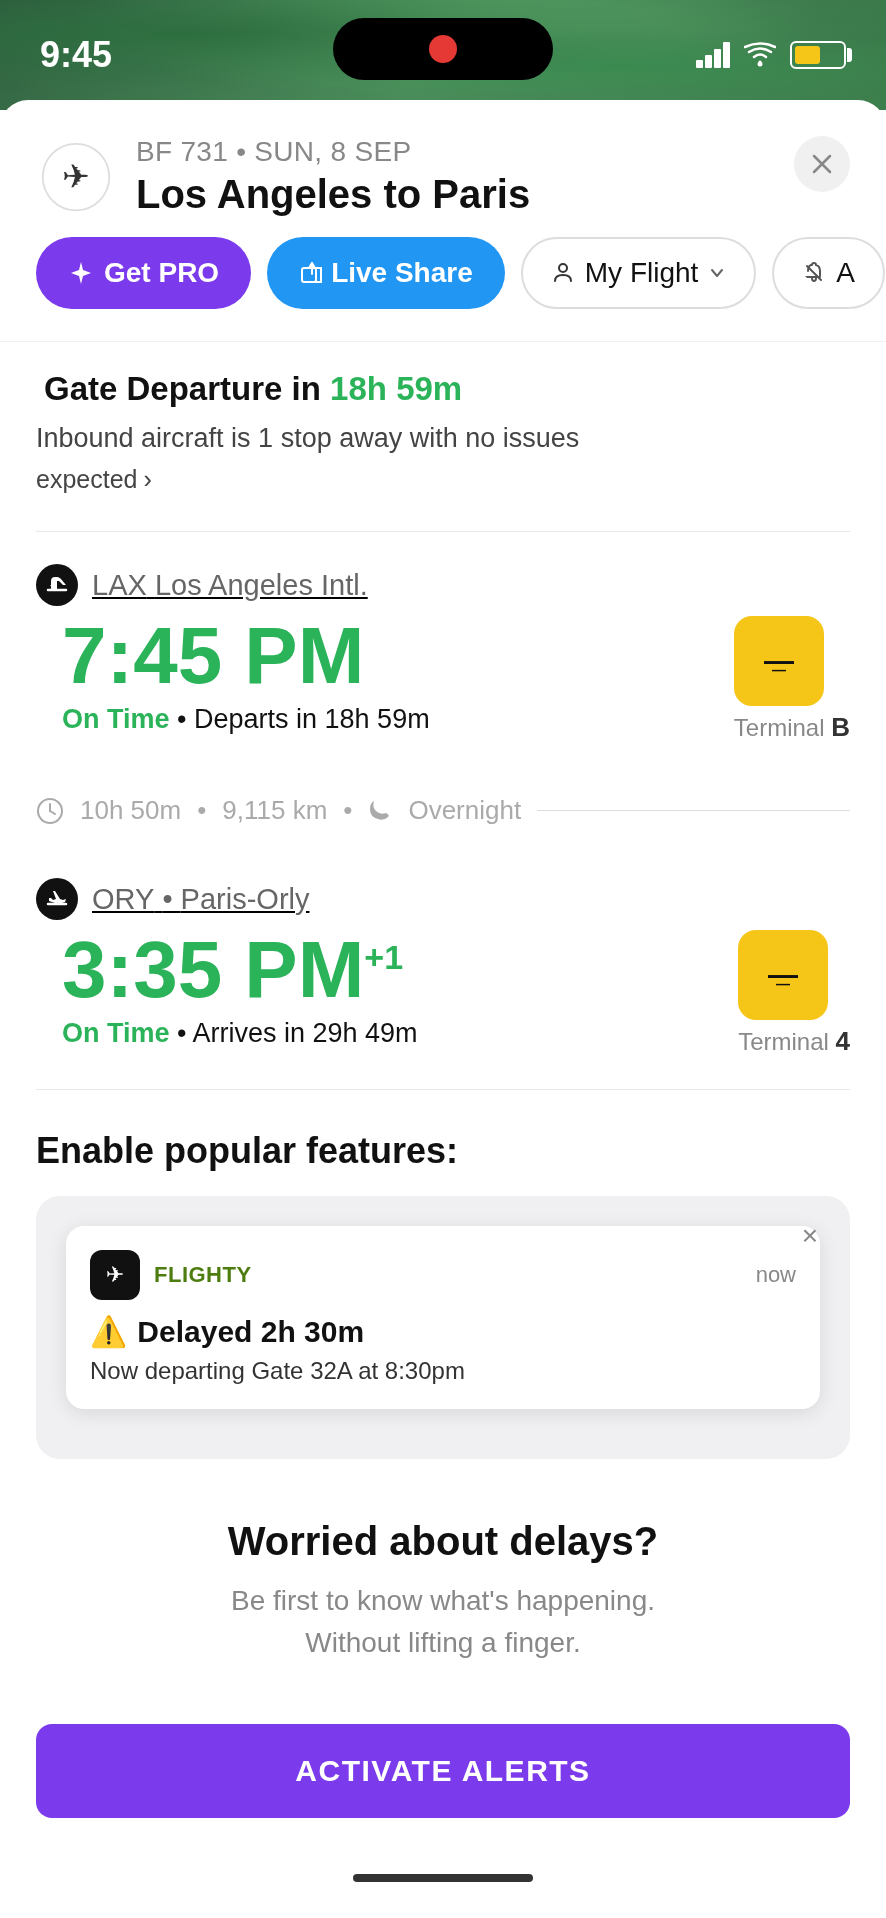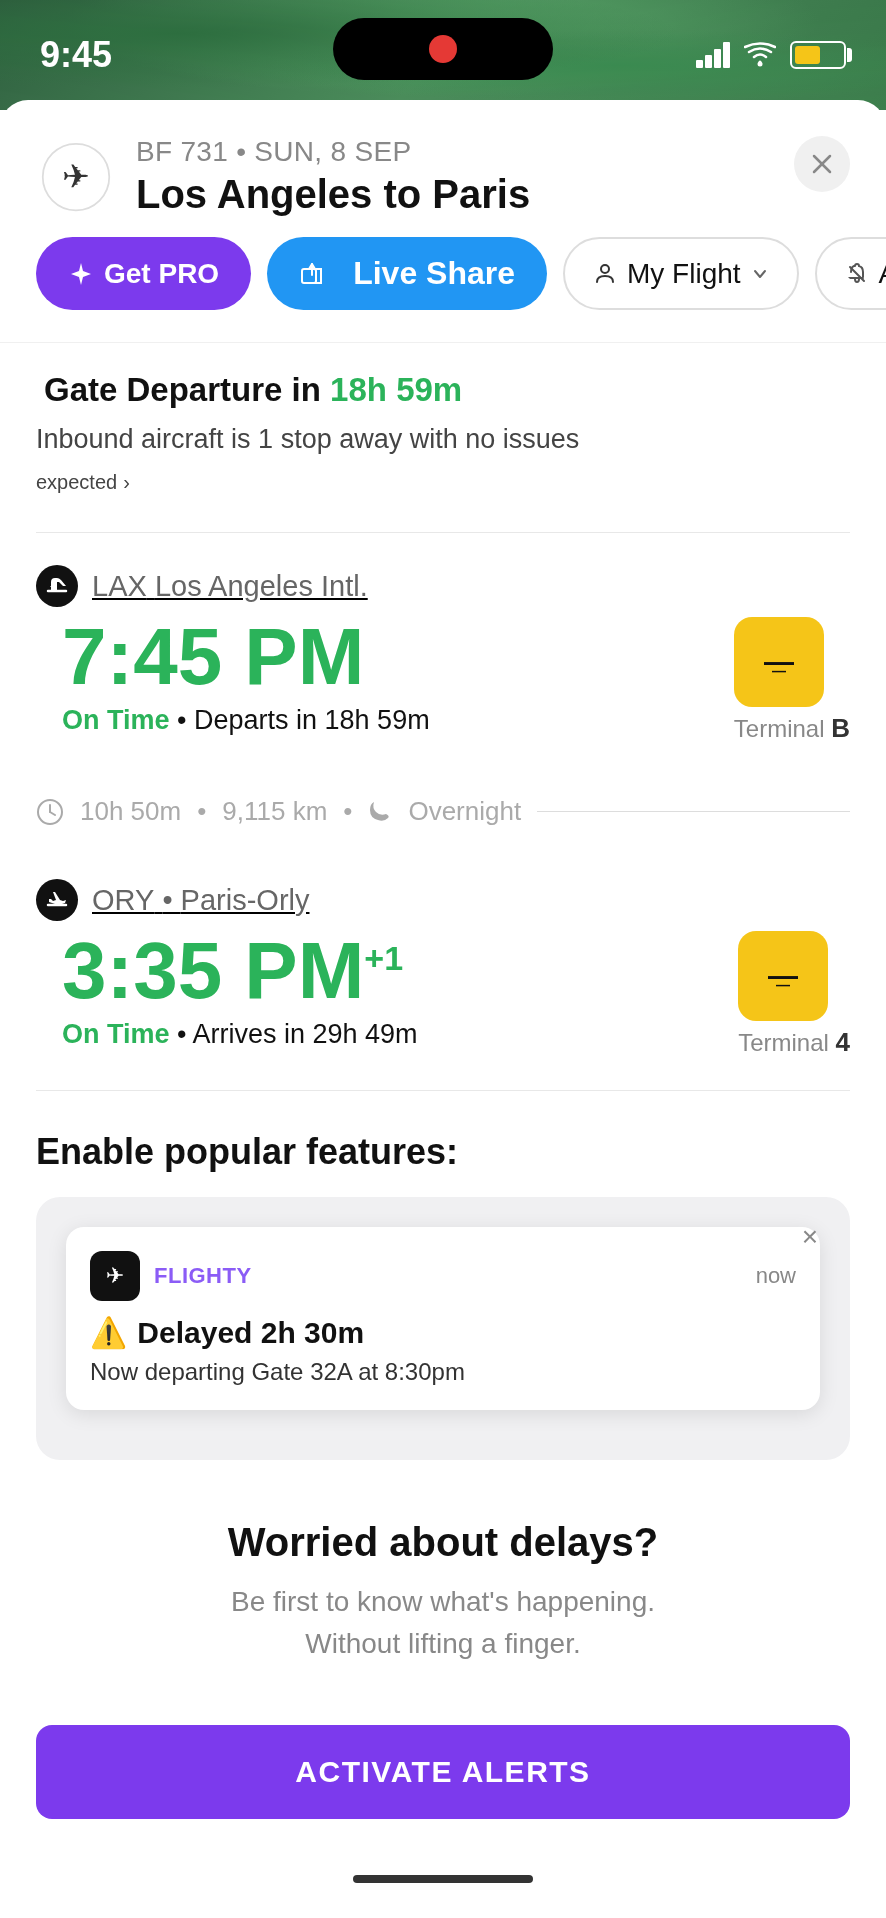--- a/index.html
+++ b/index.html
@@ -181,26 +181,26 @@
       gap: 10px;
       white-space: nowrap;
       flex-shrink: 0;
     }
     .btn-live-share {
       background: #2196f3;
       color: #fff;
       border: none;
       border-radius: 50px;
       padding: 18px 32px;
-      font-size: 32px;
+      font-size: 28px;
       font-weight: 600;
       cursor: pointer;
       display: flex;
       align-items: center;
-      gap: 28px;
+      gap: 6px;
       white-space: nowrap;
       flex-shrink: 0;
     }
     .btn-my-flight {
       background: #fff;
       color: #111;
       border: 2px solid #ddd;
       border-radius: 50px;
       padding: 18px 28px;
       font-size: 28px;
@@ -246,21 +246,21 @@
       font-size: 27px;
       color: #444;
       margin-top: 10px;
       line-height: 1.5;
     }
     .departure-link {
       display: inline-flex;
       align-items: center;
       gap: 6px;
       color: #444;
-      font-size: 20px;
+      font-size: 25px;
       text-decoration: none;
       justify-content: space-between;
     }
 
     
     .divider {
       height: 1px;
       background: #e8e8e8;
       margin: 0 36px;
     }
@@ -432,21 +432,21 @@
       align-items: center;
       justify-content: center;
     }
     .notif-app-icon svg {
       width: 30px;
       height: 30px;
     }
     .notif-app-name {
       font-size: 22px;
       font-weight: 600;
-      color: #8b5cf6;
+      color: #4d7c0f;
       text-transform: uppercase;
       letter-spacing: 0.5px;
     }
     .notif-time {
       font-size: 22px;
       color: #888;
     }
     .notif-title {
       font-size: 30px;
       font-weight: 600;

